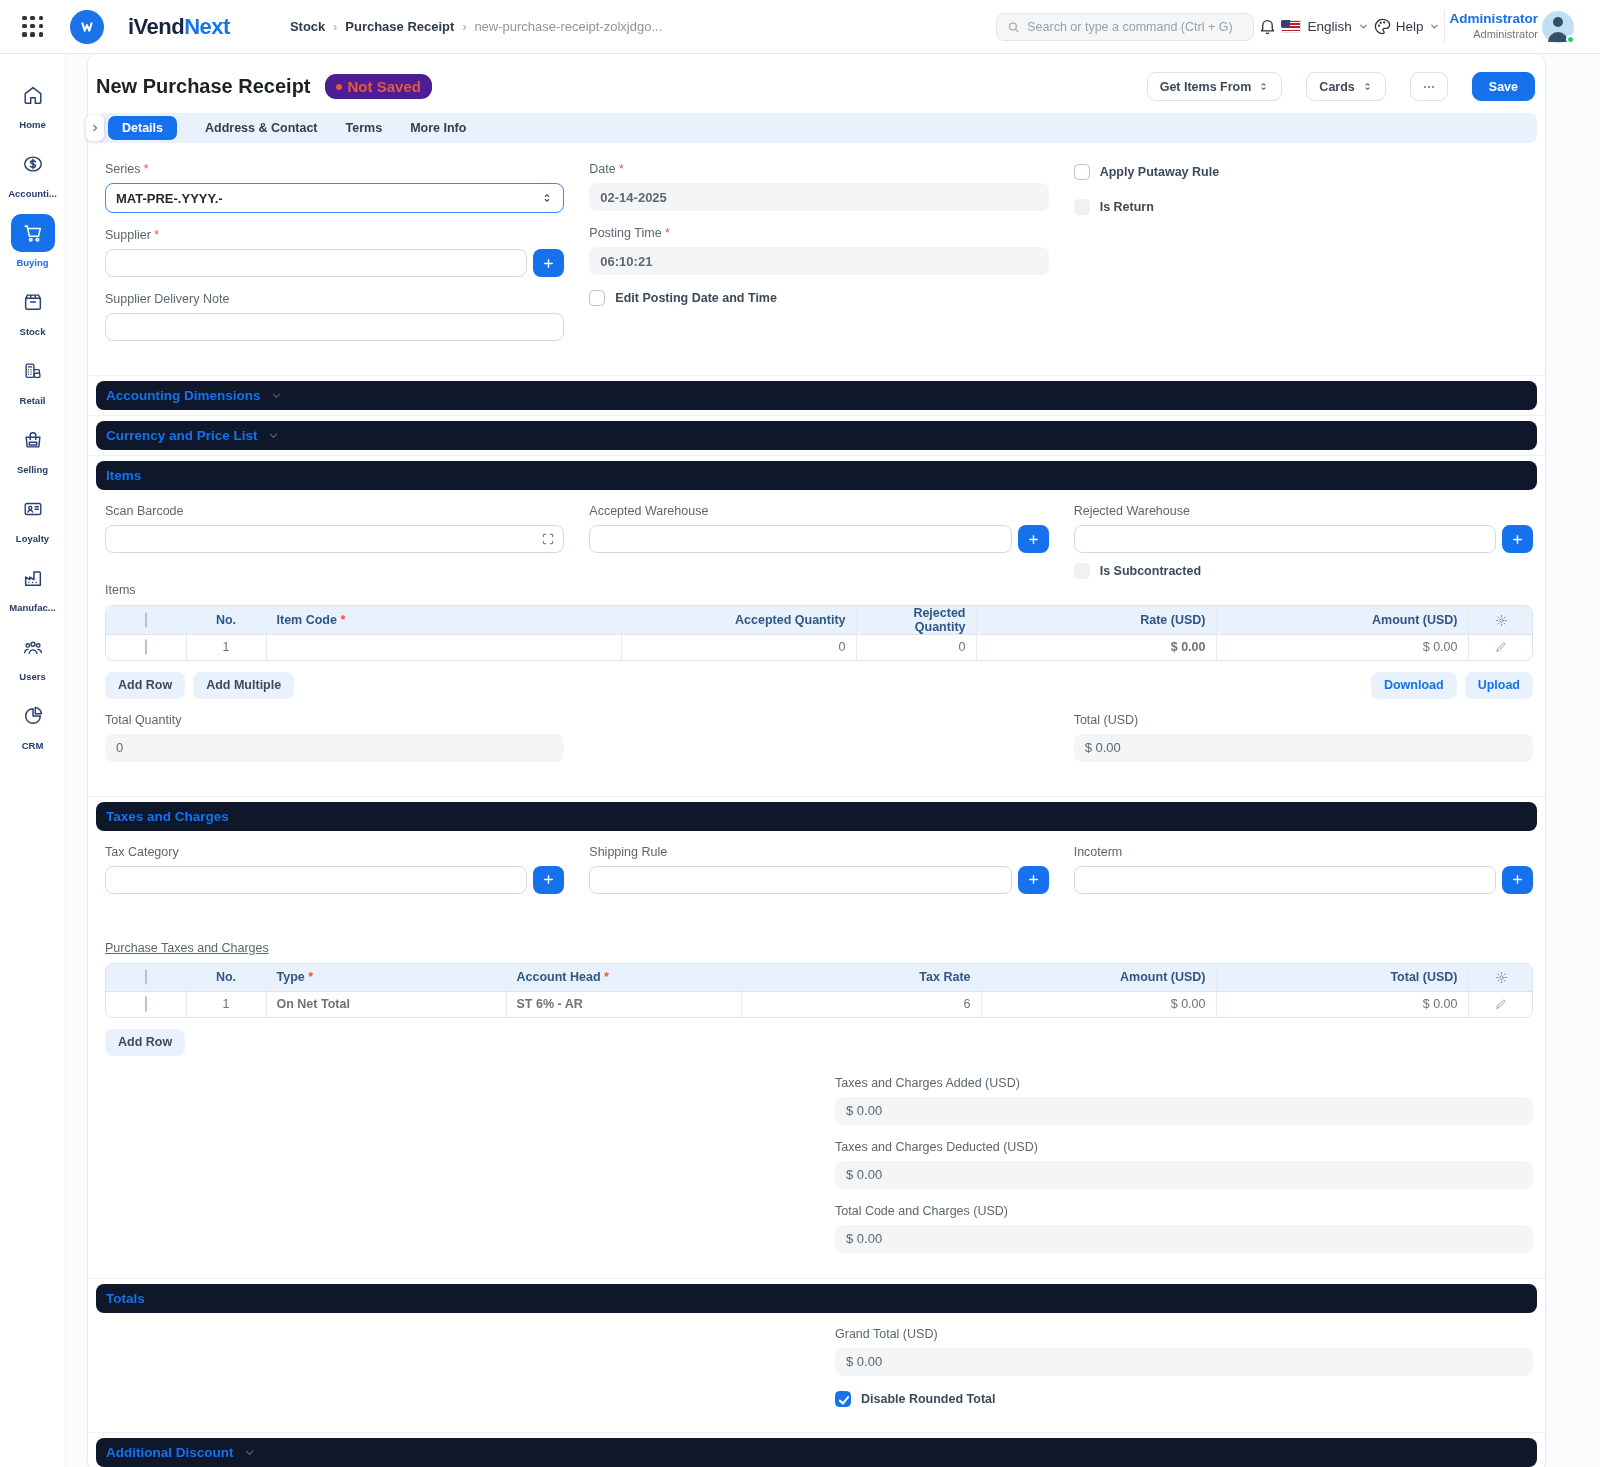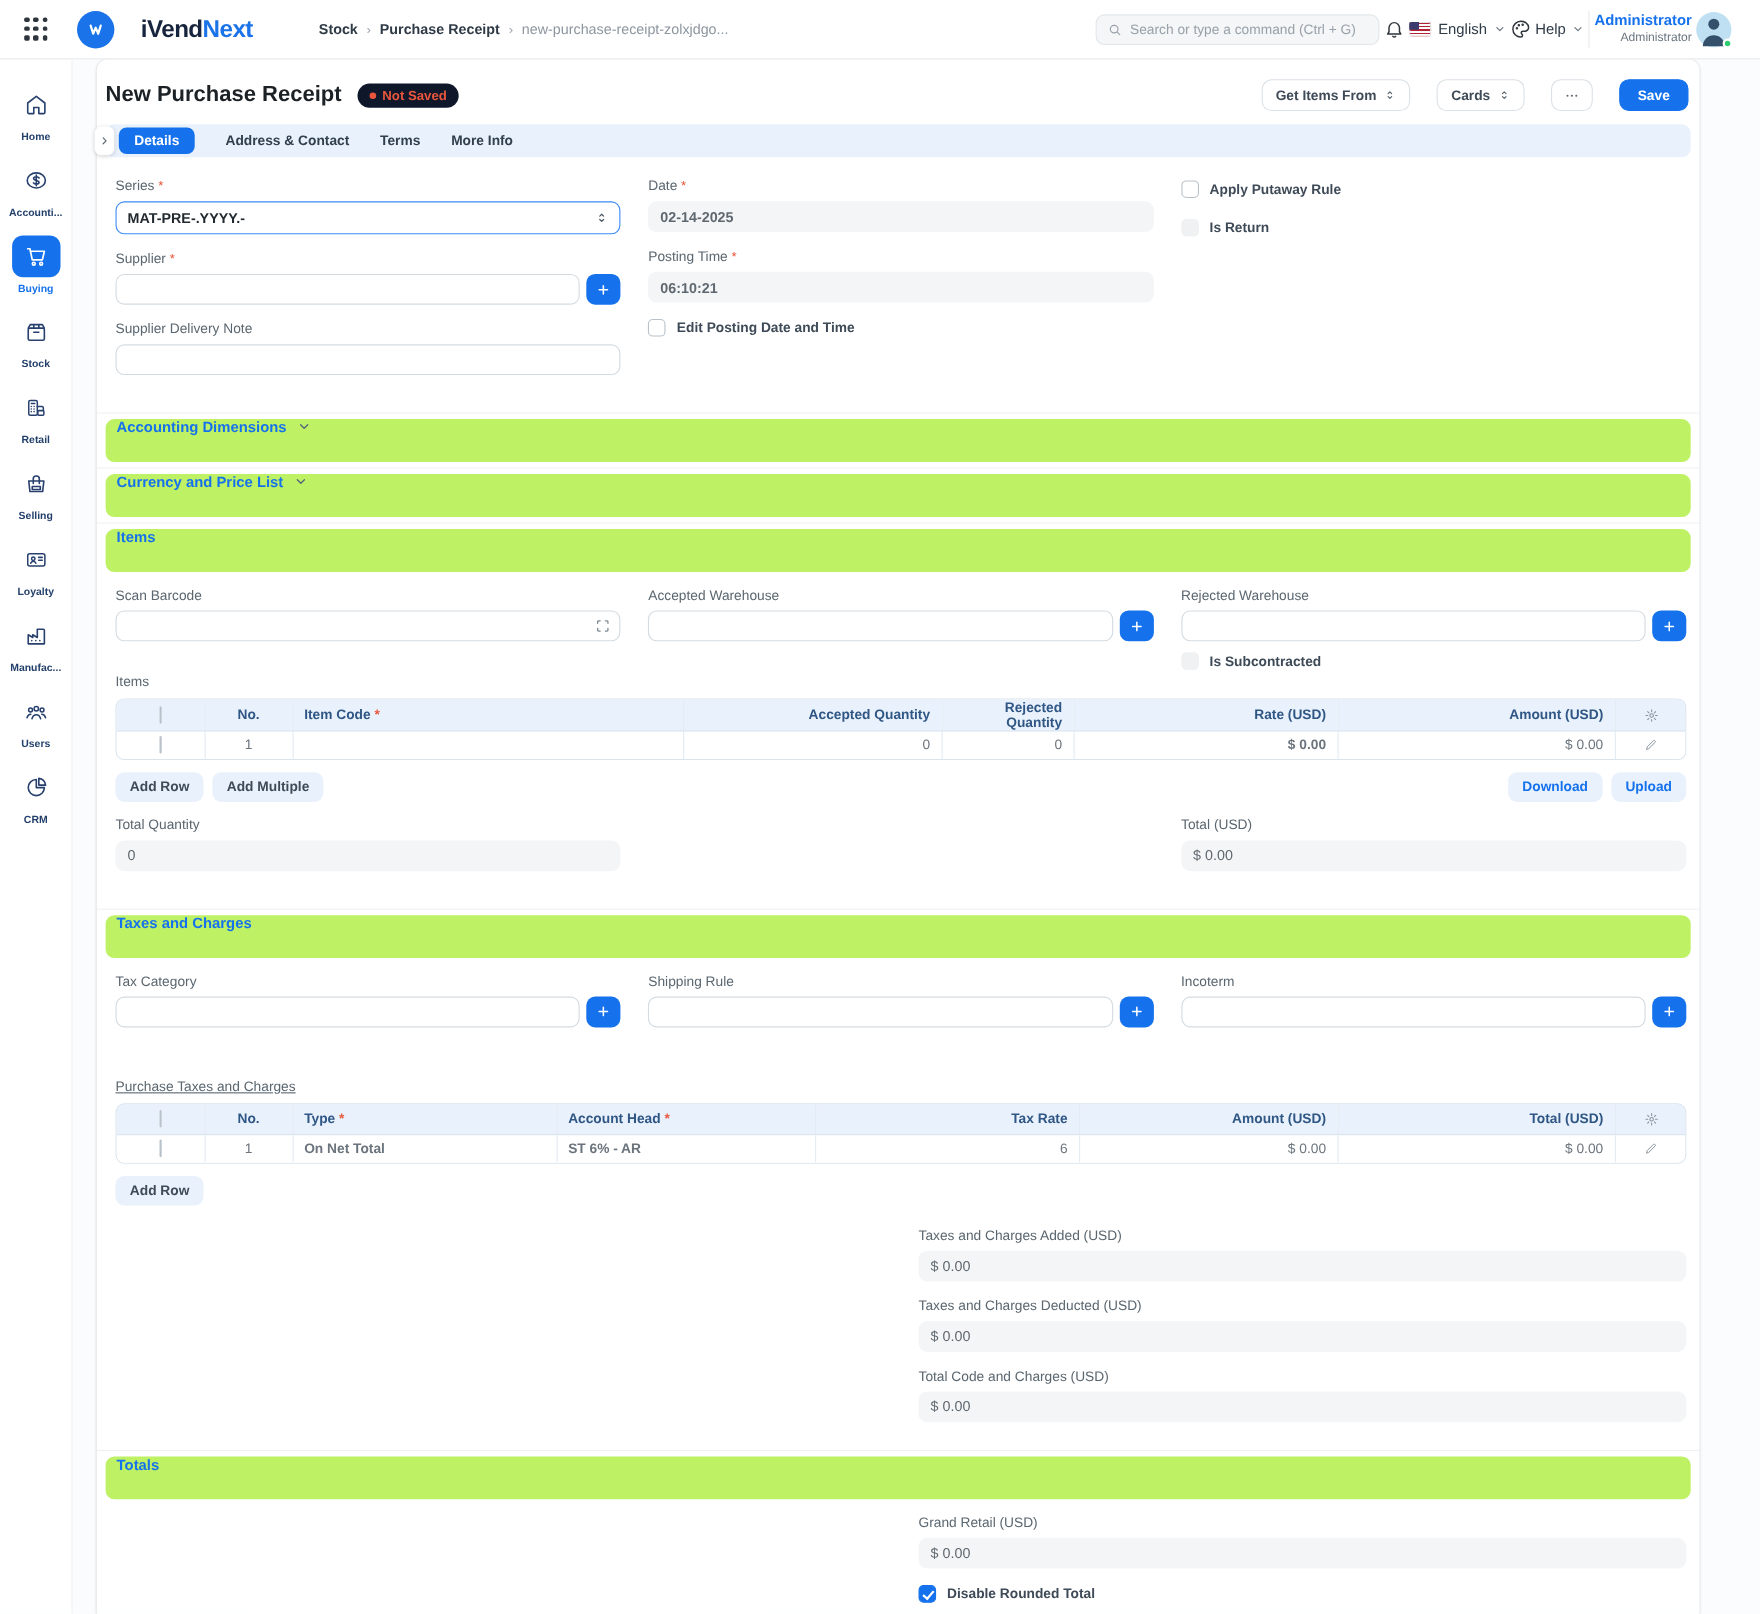--- a/index.html
+++ b/index.html
@@ -44,39 +44,39 @@
   .side-item.active .side-icon { background:#1672ec; color:#fff; }
   .side-label { font-size:9.5px; font-weight:700; color:#23406b; }
   .side-item.active .side-label { color:#1672ec; }
 
   .main { flex:1; padding:0 55px 20px 22px; }
   .card { background:#fff; border-radius:10px; box-shadow:0 1px 3px rgba(16,24,40,.08), 0 0 0 1px rgba(16,24,40,.045); min-height:1375px; }
 
   
   .title-row { display:flex; align-items:center; padding:18px 10px 12px 8px; gap:14px; }
   .page-title { font-size:20px; font-weight:700; color:#1c2126;text-align:center; }
-  .status-badge { background:#0f172a; color:#e8573d; font-size:12px; font-weight:600; border-radius:11px; padding:4px 11px; display:flex; align-items:center; gap:6px; }
+  .status-badge { background:#4c1d95; color:#e8573d; font-size:15px; font-weight:600; border-radius:11px; padding:4px 11px; display:flex; align-items:center; gap:6px; }
   .status-badge::before { content:""; width:6px; height:6px; border-radius:50%; background:#e8573d; }
   .title-actions { margin-left:auto; display:flex; align-items:center; gap:24px; }
   .btn { height:29px; border-radius:9px; font-size:12.5px; font-weight:600; display:flex; align-items:center; gap:7px; cursor:pointer; font-family:inherit; }
   .btn.outline { background:#fff; border:1px solid #dbe1e6; color:#3e4a57; padding:0 12px; }
   .btn.more { background:#fff; border:1px solid #dbe1e6; color:#5b6670; width:38px; justify-content:center; padding:0; }
   .btn.primary { background:#1672ec; border:1px solid #1672ec; color:#fff; padding:0 16px; font-weight:700; }
 
   
   .tab-wrap { margin:0 8px; position:relative; }
   .collapse-btn { position:absolute; left:-10px; top:2px; width:18px; height:26px; background:#fff; border-radius:6px; box-shadow:0 1px 4px rgba(0,0,0,.18); display:flex; align-items:center; justify-content:center; color:#5f6b77; cursor:pointer; z-index:2; }
   .tab-bar { background:#e9f2fc; border-radius:8px; height:30px; display:flex; align-items:center; padding:0 12px; gap:28px; }
   .tab { font-size:12.5px; font-weight:700; color:#32404e; cursor:pointer; white-space:nowrap; }
   .tab.active { background:#1672ec; color:#fff; border-radius:7px; padding:5px 14px; }
 
   
   .block { padding:5px 8px; }
   .block.bordered { border-top:1px solid #eef1f4; }
-  .section-bar { background:#bef264; border-radius:8px; height:39px; display:flex; gap:9px; padding:0 10px; cursor:pointer; }
+  .section-bar { background:#0f172a; border-radius:8px; height:29px; display:flex; align-items:center; gap:9px; padding:0 10px; cursor:pointer; }
   .section-bar .sec-title { font-size:13.5px; font-weight:700; color:#1672ec; }
   .section-bar .chev { color:#54657a; }
 
   
   .form-pad { padding:14px 4px 14px 9px; }
   .grid3 { display:grid; grid-template-columns:1fr 1fr 1fr; column-gap:25px; }
   .field { margin-bottom:15px; }
   .f-label { display:block; font-size:12.5px; color:#5b6770; margin-bottom:7px; }
   .f-label.req::after { content:" *"; color:#e8573d; font-size:12px; }
   .input { width:100%; height:28px; border:1px solid #d4dbe0; border-radius:8px; padding:0 10px; font-size:13px; color:#2e353c; outline:none; font-family:inherit; background:#fff; }
@@ -659,21 +659,21 @@
         </div>
       </div>
 
       <div class="block bordered">
         <div class="section-bar">
           <span class="sec-title">Totals</span>
         </div>
         <div class="form-pad">
           <div class="right-col">
             <div class="field">
-              <span class="f-label">Grand Retail (USD)</span>
+              <span class="f-label">Grand Total (USD)</span>
               <div class="f-disabled" style="font-weight:400;">$ 0.00</div>
             </div>
             <div class="cb-row" style="margin-top:4px; margin-bottom:6px;">
               <span class="cb checked"></span>
               <span class="cb-label">Disable Rounded Total</span>
             </div>
           </div>
         </div>
       </div>
 

